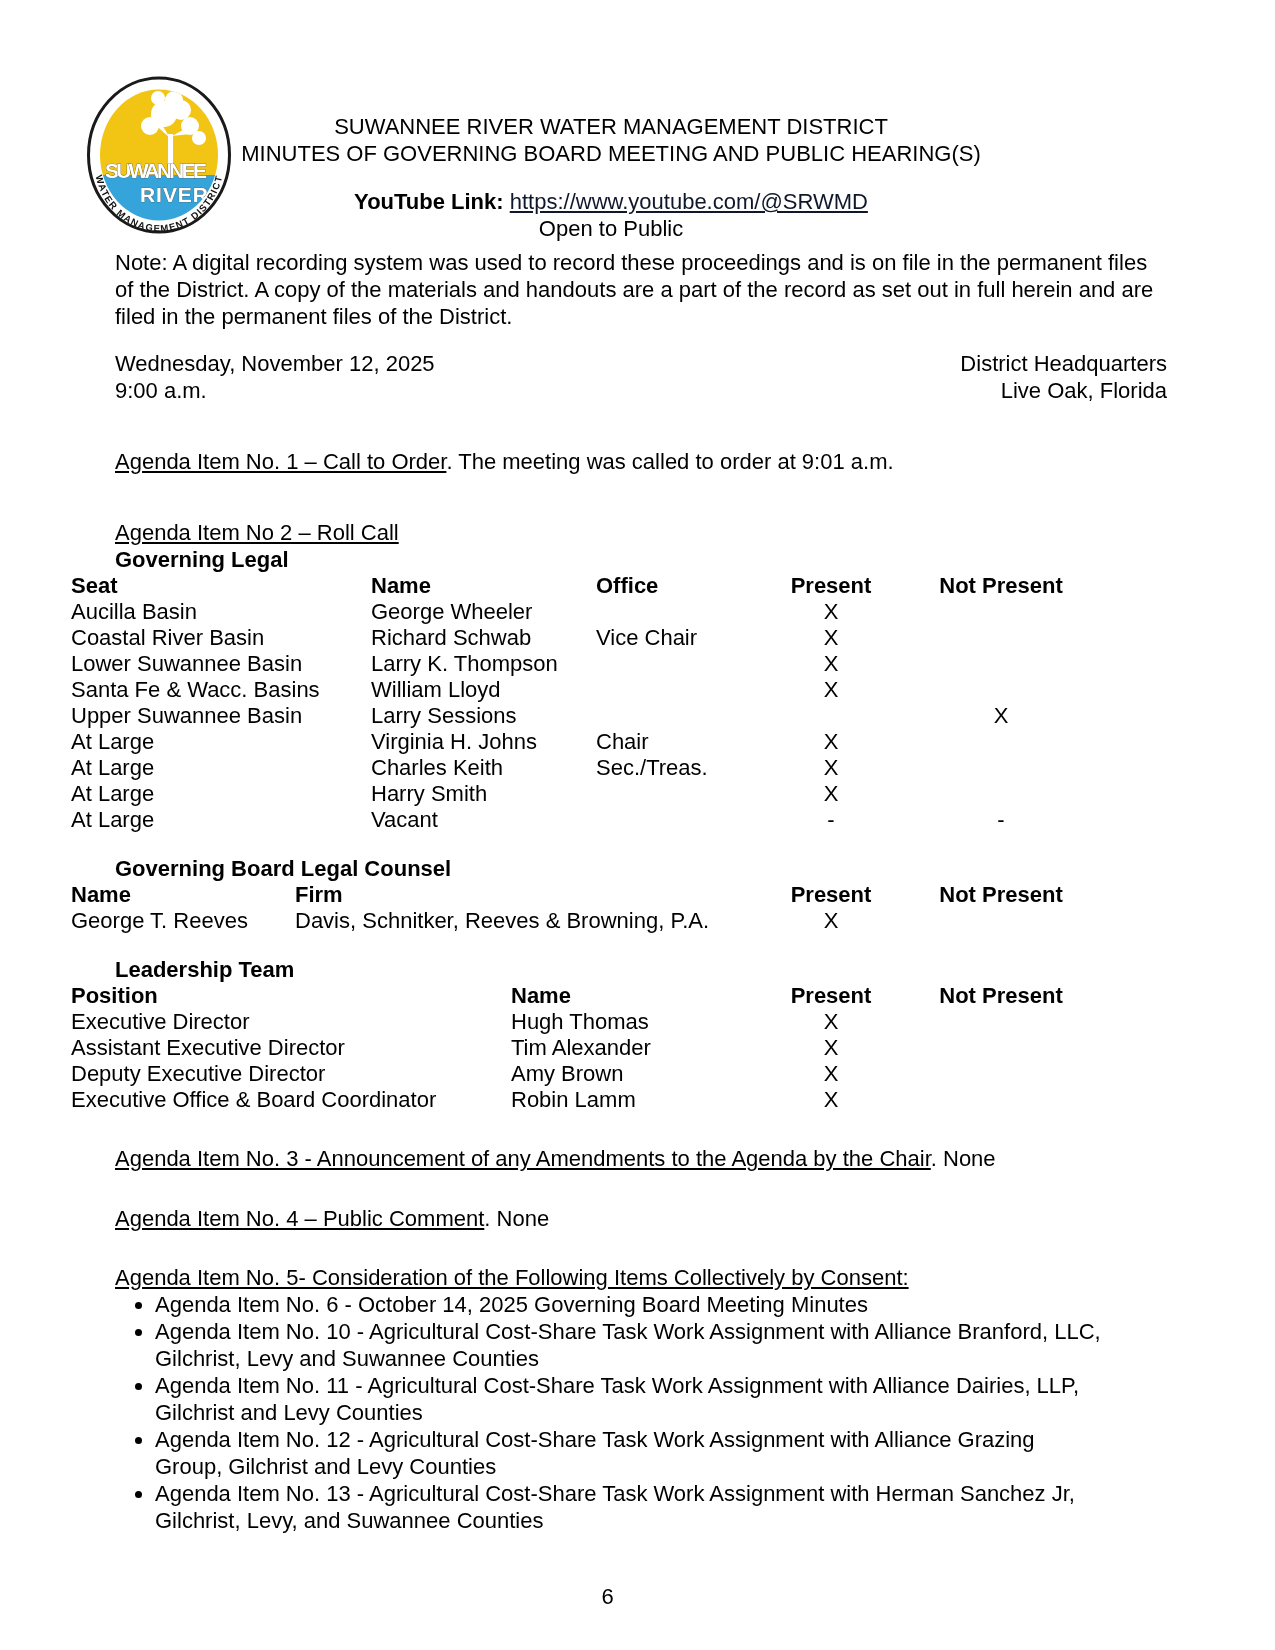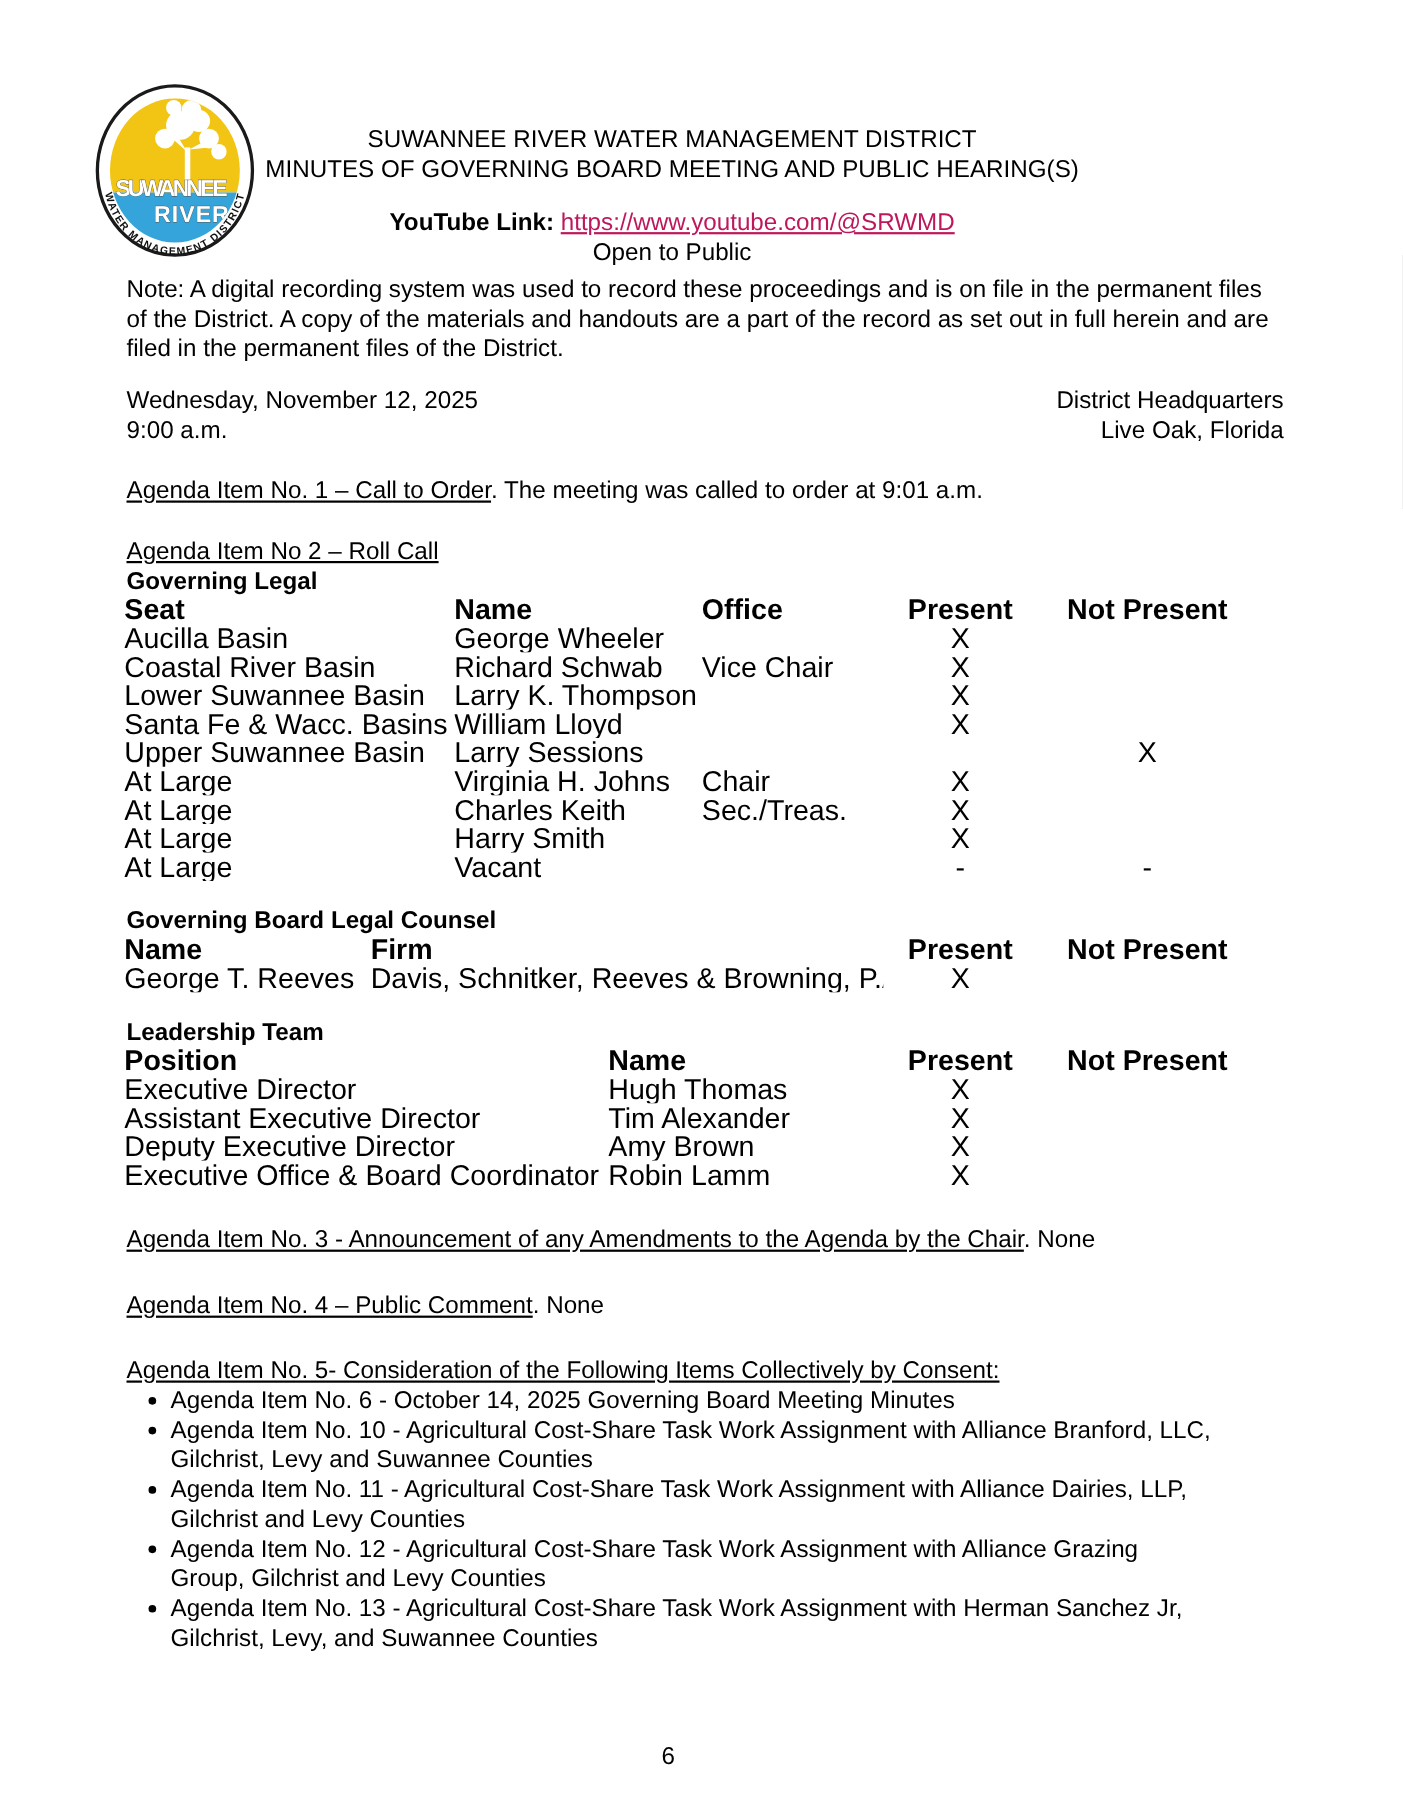--- a/index.html
+++ b/index.html
@@ -12,35 +12,35 @@
     font-size:22px; line-height:27px;
     color:#000;
     overflow:hidden;
   }
   .logo { position:absolute; left:86px; top:76px; width:146px; height:158px; }
 
   .header { padding-top:113px; margin-left:230px; width:762px; text-align:center; }
   .title-line { font-weight:normal; }
   .youtube-line { margin-top:21px; }
   .yt-label { font-weight:bold; }
-  a.yt-link { color:#be185d; text-decoration:underline;margin-top:16px; }
+  a.yt-link { color:#0f172a; text-decoration:underline;margin-top:16px; }
 
   .note { margin:7px 0 0 115px; width:1040px; }
 
   .date-row { margin:20px 108px 0 115px; display:flex; justify-content:space-between; }
   .date-right { text-align:right; }
 
-  .agenda-line { margin:28px 0 0 115px; width:1060px; }
+  .agenda-line { margin:44px 0 0 115px; width:1060px; }
   .agenda-underline { text-decoration:underline; }
 
   .section-heading { margin:0 0 0 115px; font-weight:bold; font-size:22px; line-height:27px; }
   .section-heading.gap { margin-top:22px; }
 
-  table.roster { border-collapse:collapse; table-layout:fixed; margin-left:113px; width:1030px;
-                 font-size:26px; line-height:26px; }
+  table.roster { border-collapse:collapse; table-layout:fixed; margin-left:71px; width:1030px;
+                 font-size:22px; line-height:26px; }
   table.roster th, table.roster td { padding:0; margin:0; font-weight:normal; text-align:left;
                  vertical-align:top; white-space:nowrap; overflow:hidden; }
   table.roster th { font-weight:bold; }
   table.roster th.c, table.roster td.c { text-align:center; }
 
   .ai3 { margin-top:32px; }
   .ai4 { margin-top:33px; }
   .ai5 { margin-top:32px; }
 
   ul.consent { margin:0 0 0 115px; padding:0 0 0 40px; width:1075px; list-style:disc outside; }

